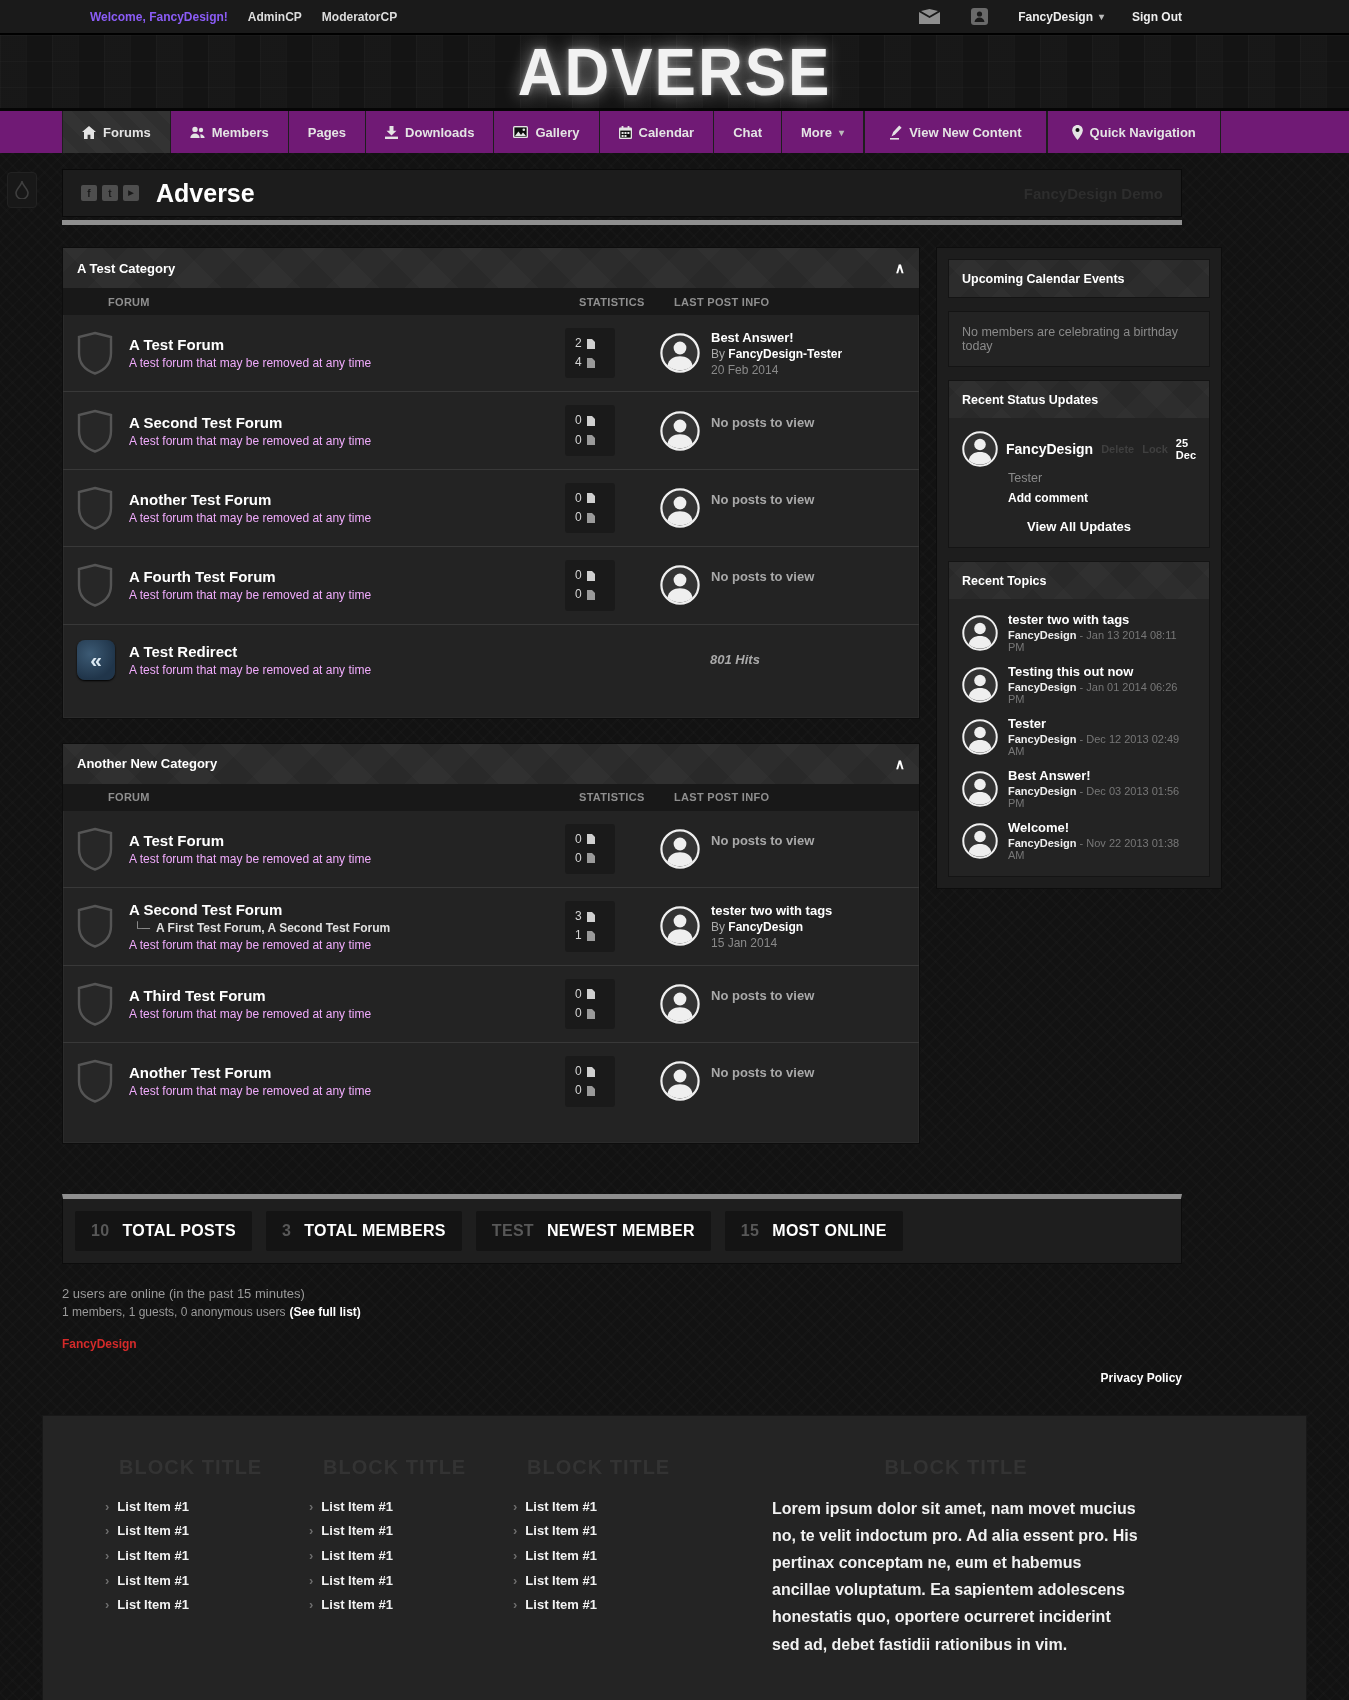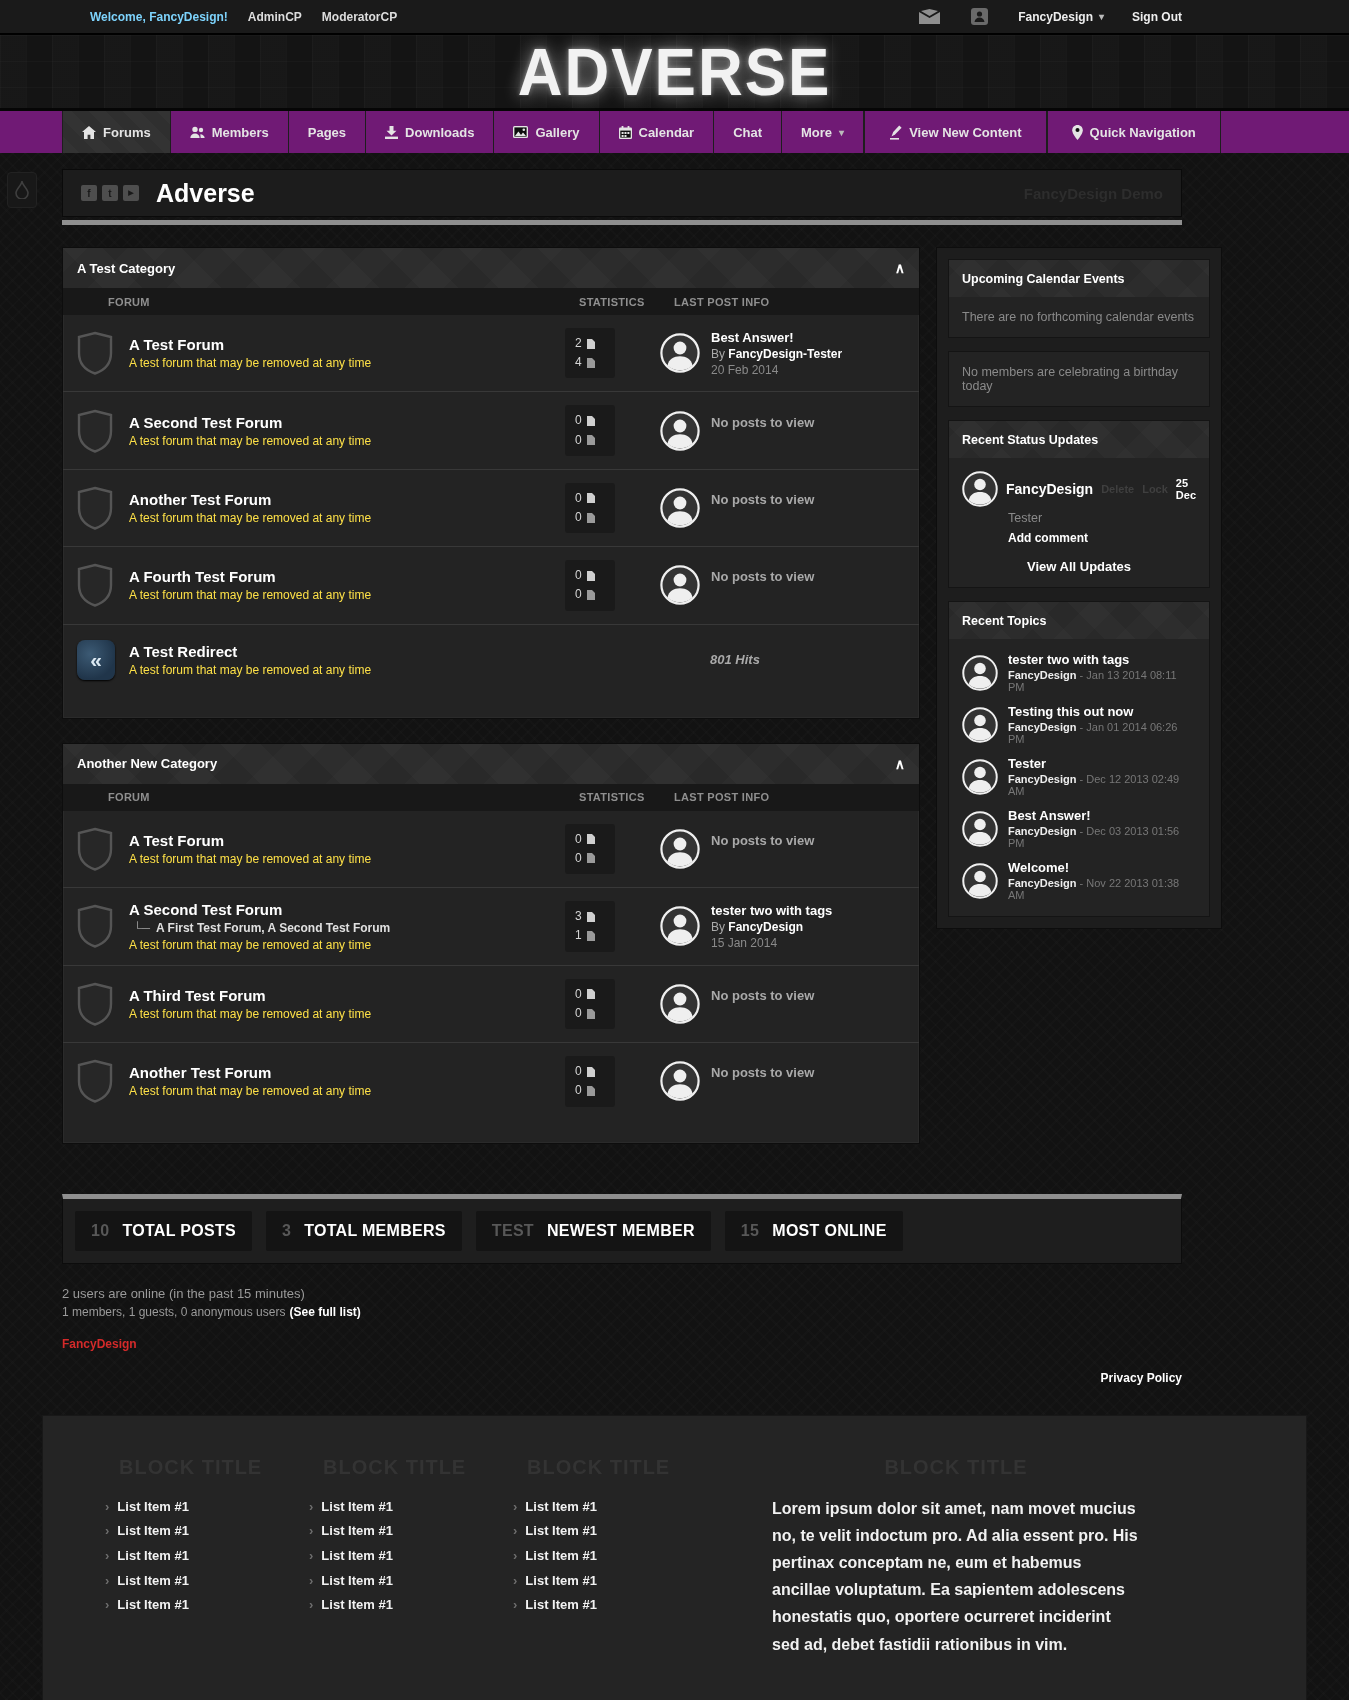--- a/index.html
+++ b/index.html
@@ -9,21 +9,21 @@
     min-height:1700px; width:1349px; position:relative;
     background-image:
       repeating-linear-gradient(45deg, rgba(255,255,255,.010) 0 2px, transparent 2px 9px),
       repeating-linear-gradient(-45deg, rgba(255,255,255,.010) 0 2px, transparent 2px 9px);
     color:#ccc; overflow-x:hidden;
   }
   
   .topbar { height:35px; background:#1a1a1a; border-bottom:2px solid #000;
     display:flex; align-items:center; padding:0 167px 0 90px; font-size:12px; font-weight:bold; }
   .topbar .tleft { display:flex; gap:20px; align-items:center; }
-  .topbar .welcome { color:#7dd3fc; }
+  .topbar .welcome { color:#8b5cf6; }
   .topbar a.cp { color:#ddd; text-decoration:none; cursor:pointer; }
   .topbar .tright { margin-left:auto; display:flex; align-items:center; gap:28px; }
   .icon-btn { width:22px; height:16px; display:inline-flex; align-items:center; justify-content:center; cursor:pointer; }
   .user-link { color:#eee; cursor:pointer; display:flex; align-items:center; gap:6px; }
   .caret { font-size:10px; color:#bbb; }
   .signout { color:#eee; cursor:pointer; }
   
   .banner { height:76px; background:#151515; border-bottom:3px solid #060606;
     background-image:
       linear-gradient(rgba(255,255,255,.02) 1px, transparent 1px),
@@ -69,21 +69,21 @@
   .cc-forum { flex:1; padding-left:45px; }
   .cc-stats { width:95px; }
   .cc-last  { width:245px; }
   .frow { display:flex; align-items:center; padding:13px 14px; min-height:71px; }
   .frow + .frow { border-top:1px solid #383838; }
   .f-icon { width:52px; flex:none; }
   .f-info { flex:1; padding-right:8px; }
   .f-name { font-size:15px; font-weight:bold; color:#fff; cursor:pointer; margin-bottom:3px; }
   .f-sub { font-size:12px; font-weight:bold; color:#e0e0e0; margin:1px 0 3px 4px; cursor:pointer; }
   .f-sub .elbow { color:#9a9a9a; margin-right:6px; font-weight:normal; }
-  .f-desc { font-size:12px; color:#fde047; }
+  .f-desc { font-size:12px; color:#f0abfc; }
   .f-stats { width:95px; flex:none; display:flex; justify-content:flex-start; }
   .stats-box { background:#1a1a1a; border-radius:3px; padding:6px 10px; min-width:50px; }
   .stat-line { font-size:12px; color:#d5d5d5; display:flex; align-items:center; gap:5px; line-height:1.6; }
   .f-last { width:245px; flex:none; display:flex; gap:11px; align-items:center; }
   .lp-title { font-size:13px; font-weight:bold; color:#fff; cursor:pointer; }
   .lp-by { font-size:12px; color:#aaa; margin-top:2px; }
   .lp-by b { color:#fff; cursor:pointer; }
   .lp-date { font-size:12px; color:#8a8a8a; margin-top:2px; }
   .no-posts { font-size:13px; font-weight:bold; color:#a9a9a9; align-self:flex-start; margin-top:4px; }
   .f-hits { width:340px; flex:none; text-align:center; font-size:13px; font-style:italic; font-weight:bold; color:#a9a9a9; }
@@ -644,21 +644,20 @@
         </div>
       </div>
 
     </div>
 
     <div class="col-side">
       <div class="side-outer">
 
         <div class="side-box">
           <div class="side-header">Upcoming Calendar Events</div>
-          <div class="side-body">There are no forthcoming calendar events</div>
         </div>
 
         <div class="side-box">
           <div class="side-body">No members are celebrating a birthday today</div>
         </div>
 
         <div class="side-box">
           <div class="side-header">Recent Status Updates</div>
           <div class="side-body">
             <div class="st-row1">

